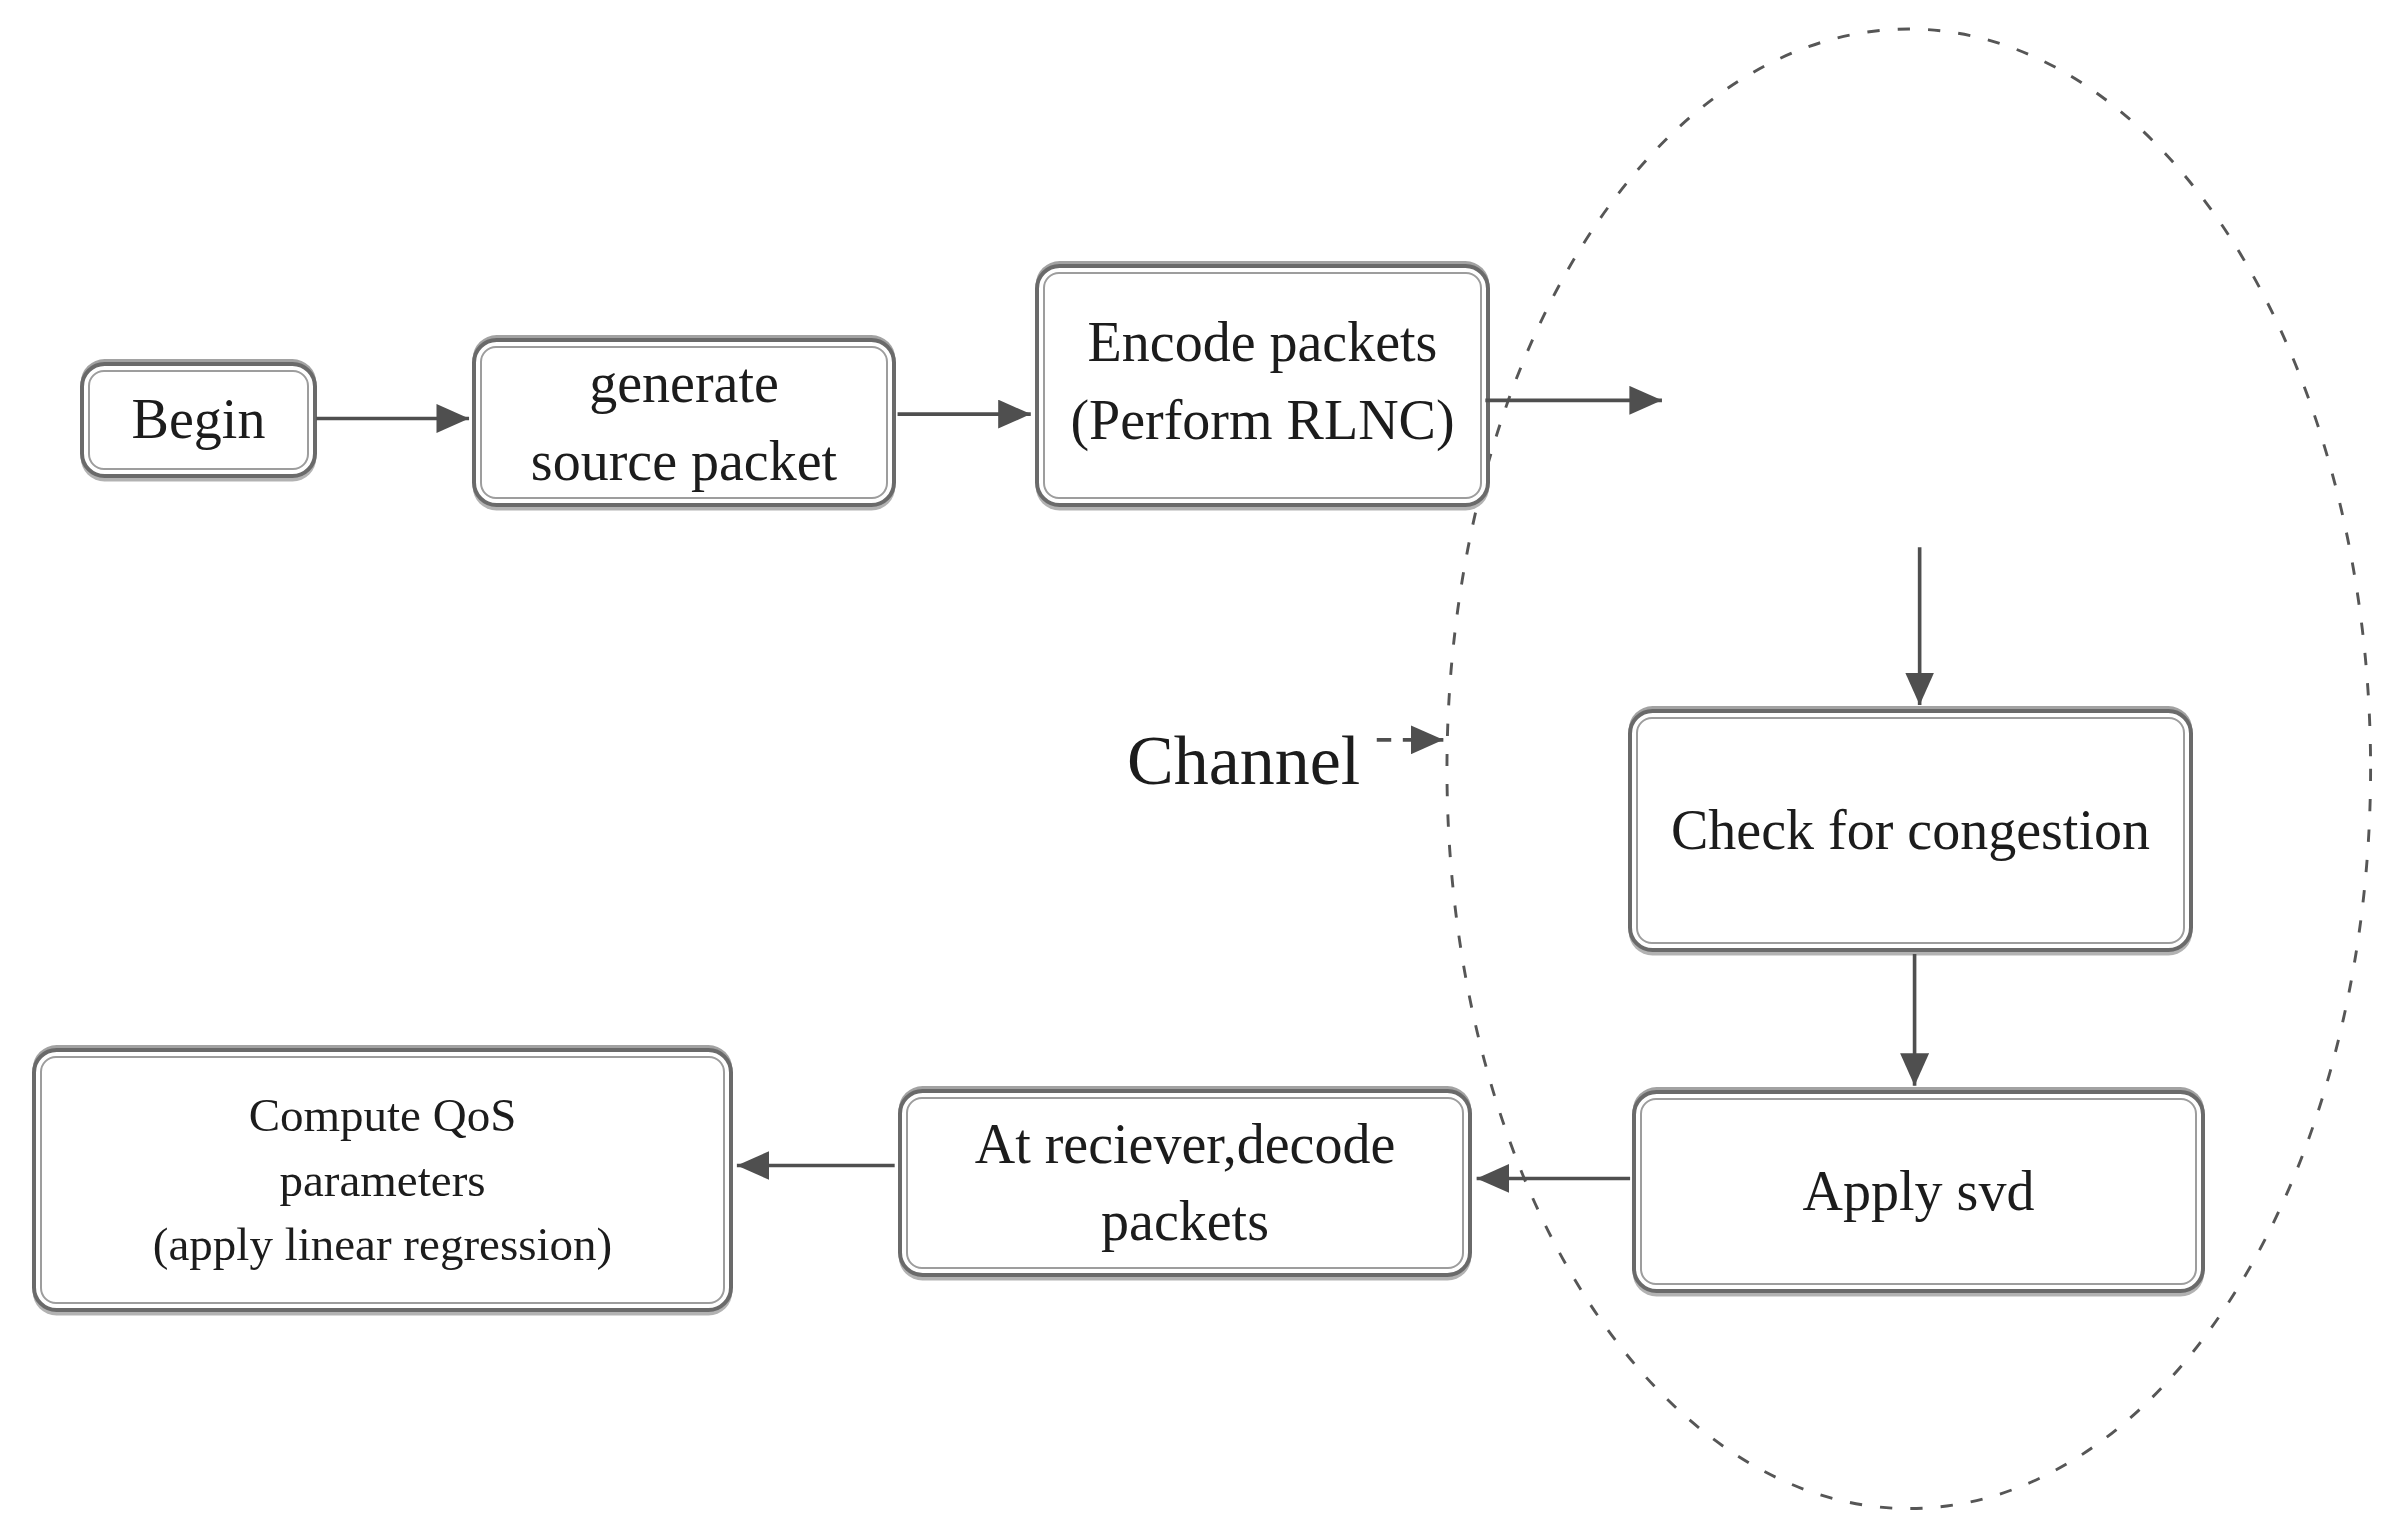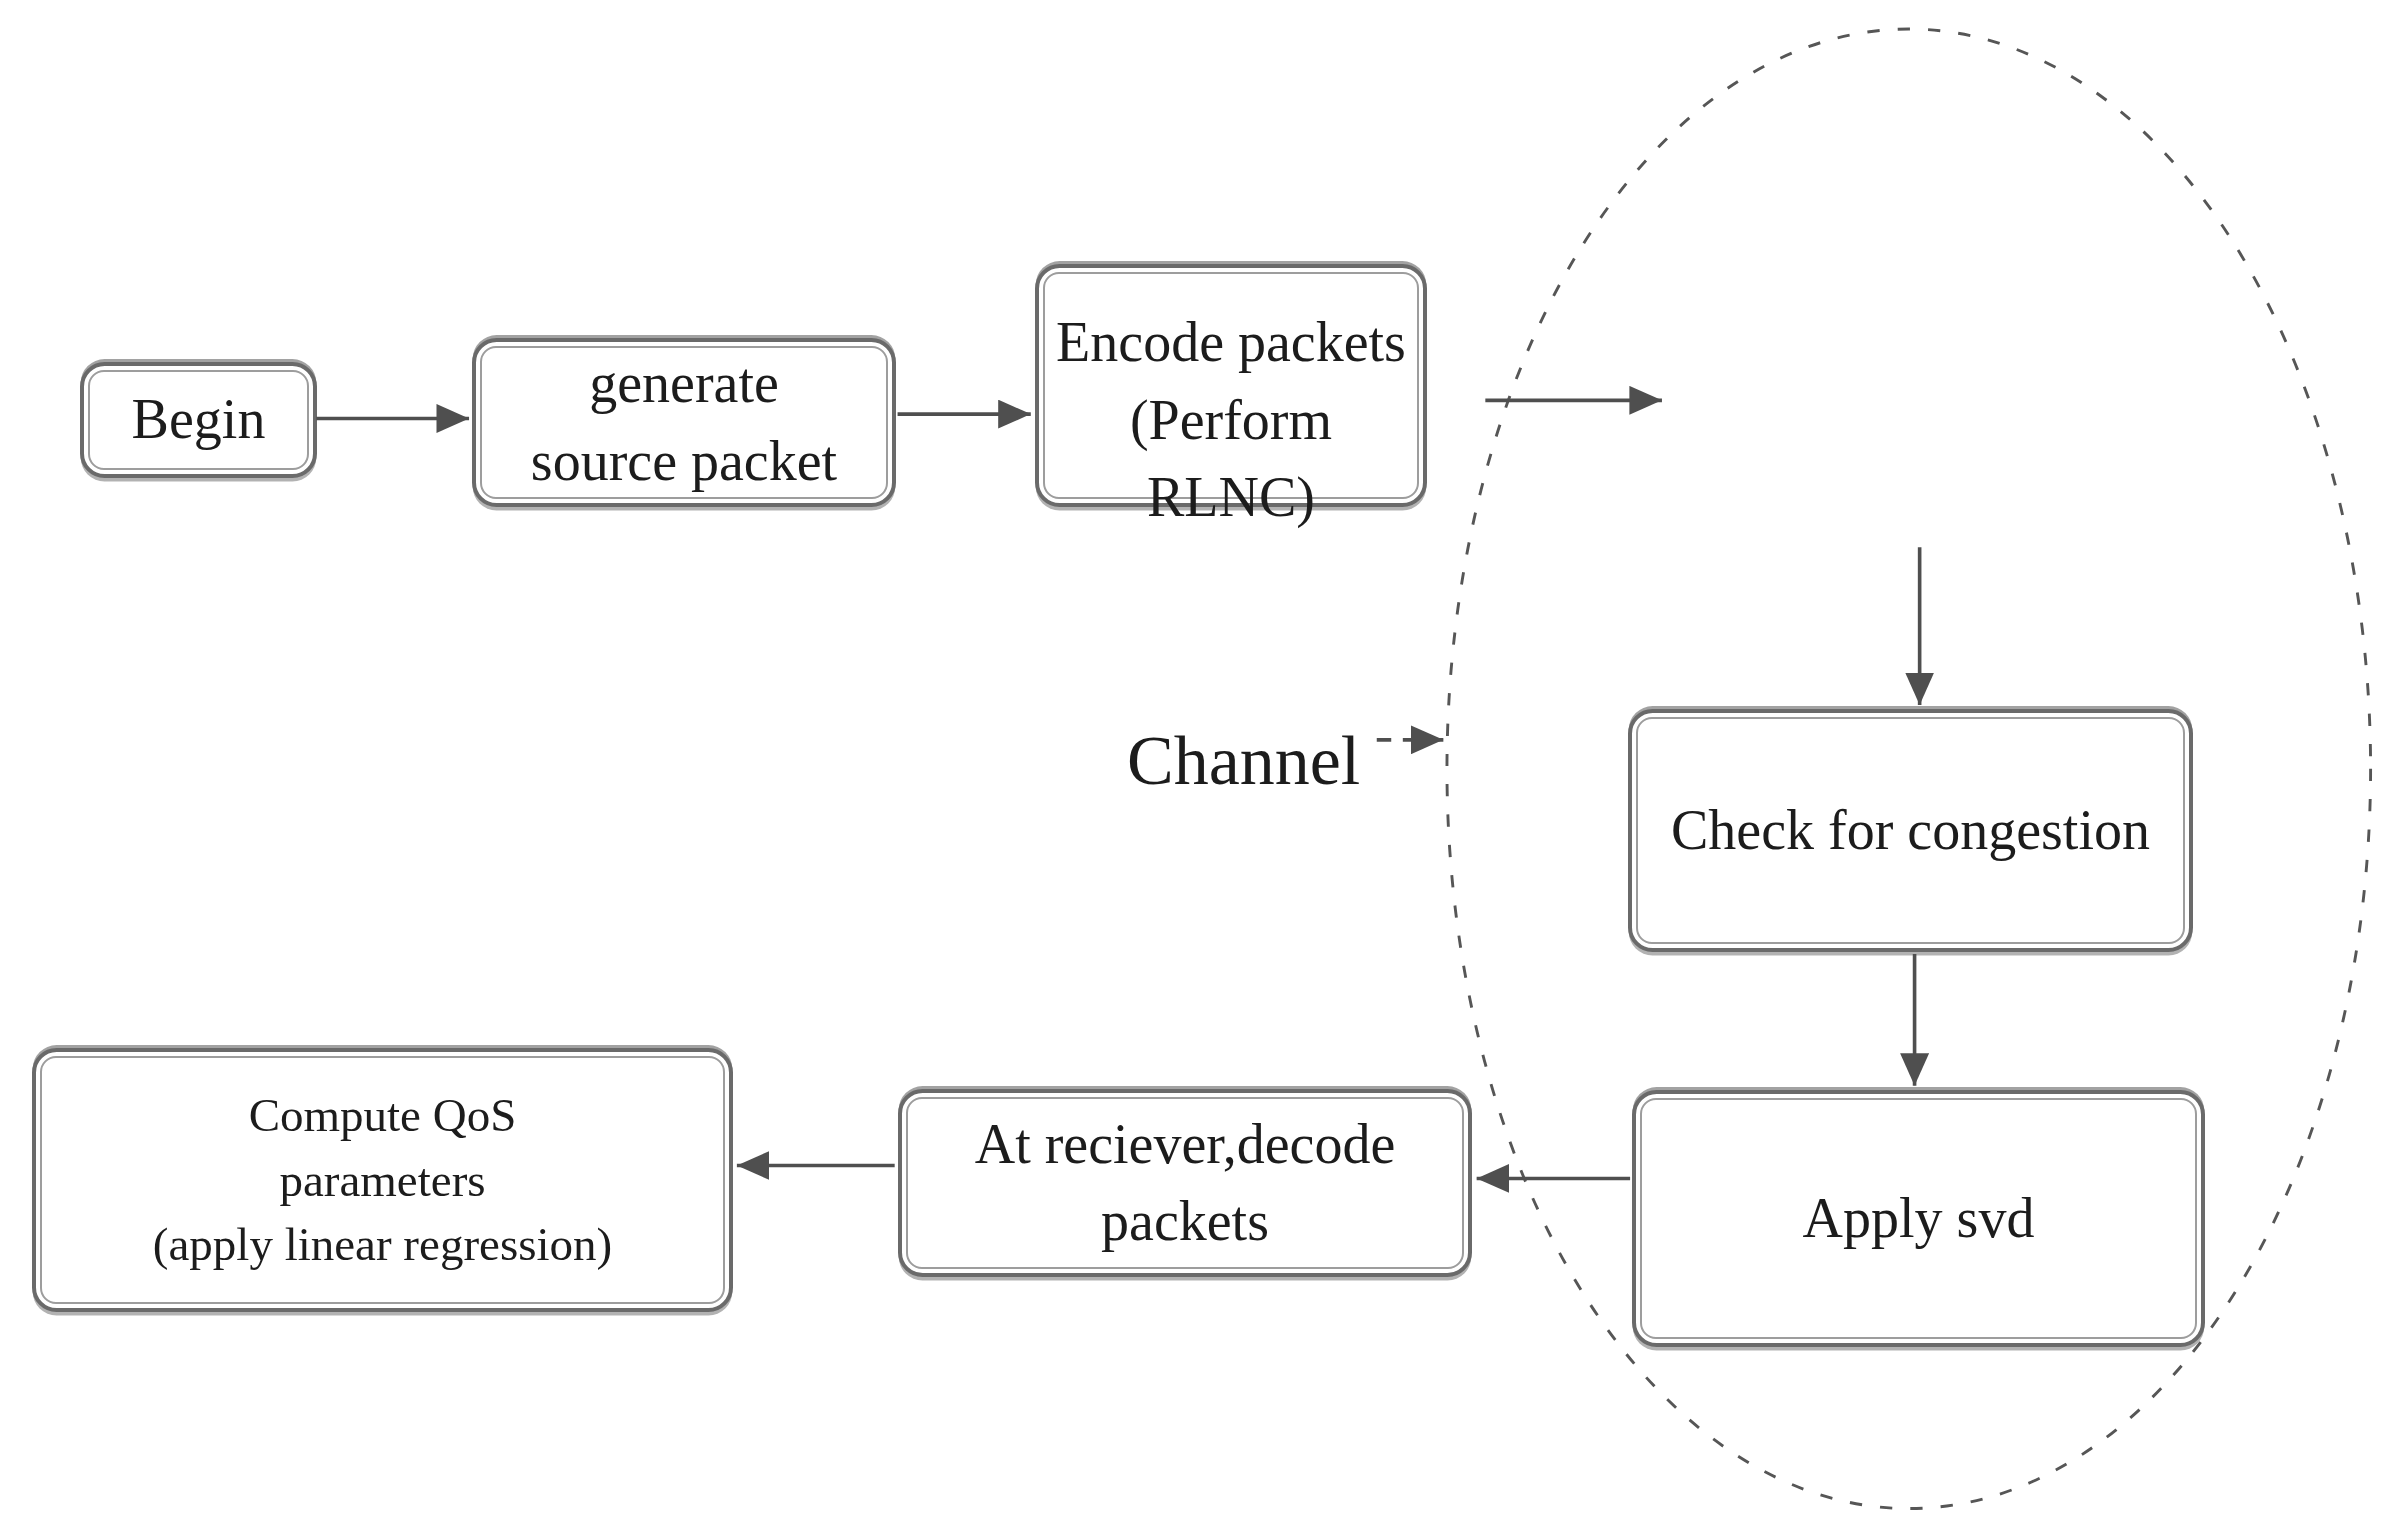--- a/index.html
+++ b/index.html
@@ -102,33 +102,33 @@
     <div class="ring"></div>
     <div class="label">Begin</div>
   </div>
 
   <div class="node" style="left:472px; top:338px; width:424px; height:169px;">
     <div class="ring"></div>
     <div class="label">generate
 source packet</div>
   </div>
 
-  <div class="node top-center" style="left:1035px; top:264px; width:392px; height:243px;font-family:Liberation Serif, serif;">
+  <div class="node top-center" style="left:1035px; top:264px; width:455px; height:243px;font-family:Liberation Serif, serif;">
     <div class="ring"></div>
     <div class="label">Encode packets
 (Perform RLNC)</div>
   </div>
 
 
   <div class="node" style="left:1628px; top:709px; width:565px; height:243px;">
     <div class="ring"></div>
     <div class="label">Check for congestion</div>
   </div>
 
-  <div class="node" style="left:1632px; top:1090px; width:573px; height:257px;">
+  <div class="node" style="left:1632px; top:1090px; width:573px; height:203px;">
     <div class="ring"></div>
     <div class="label">Apply svd</div>
   </div>
 
   <div class="node" style="left:898px; top:1089px; width:574px; height:188px;">
     <div class="ring"></div>
     <div class="label">At reciever,decode
 packets</div>
   </div>
 

